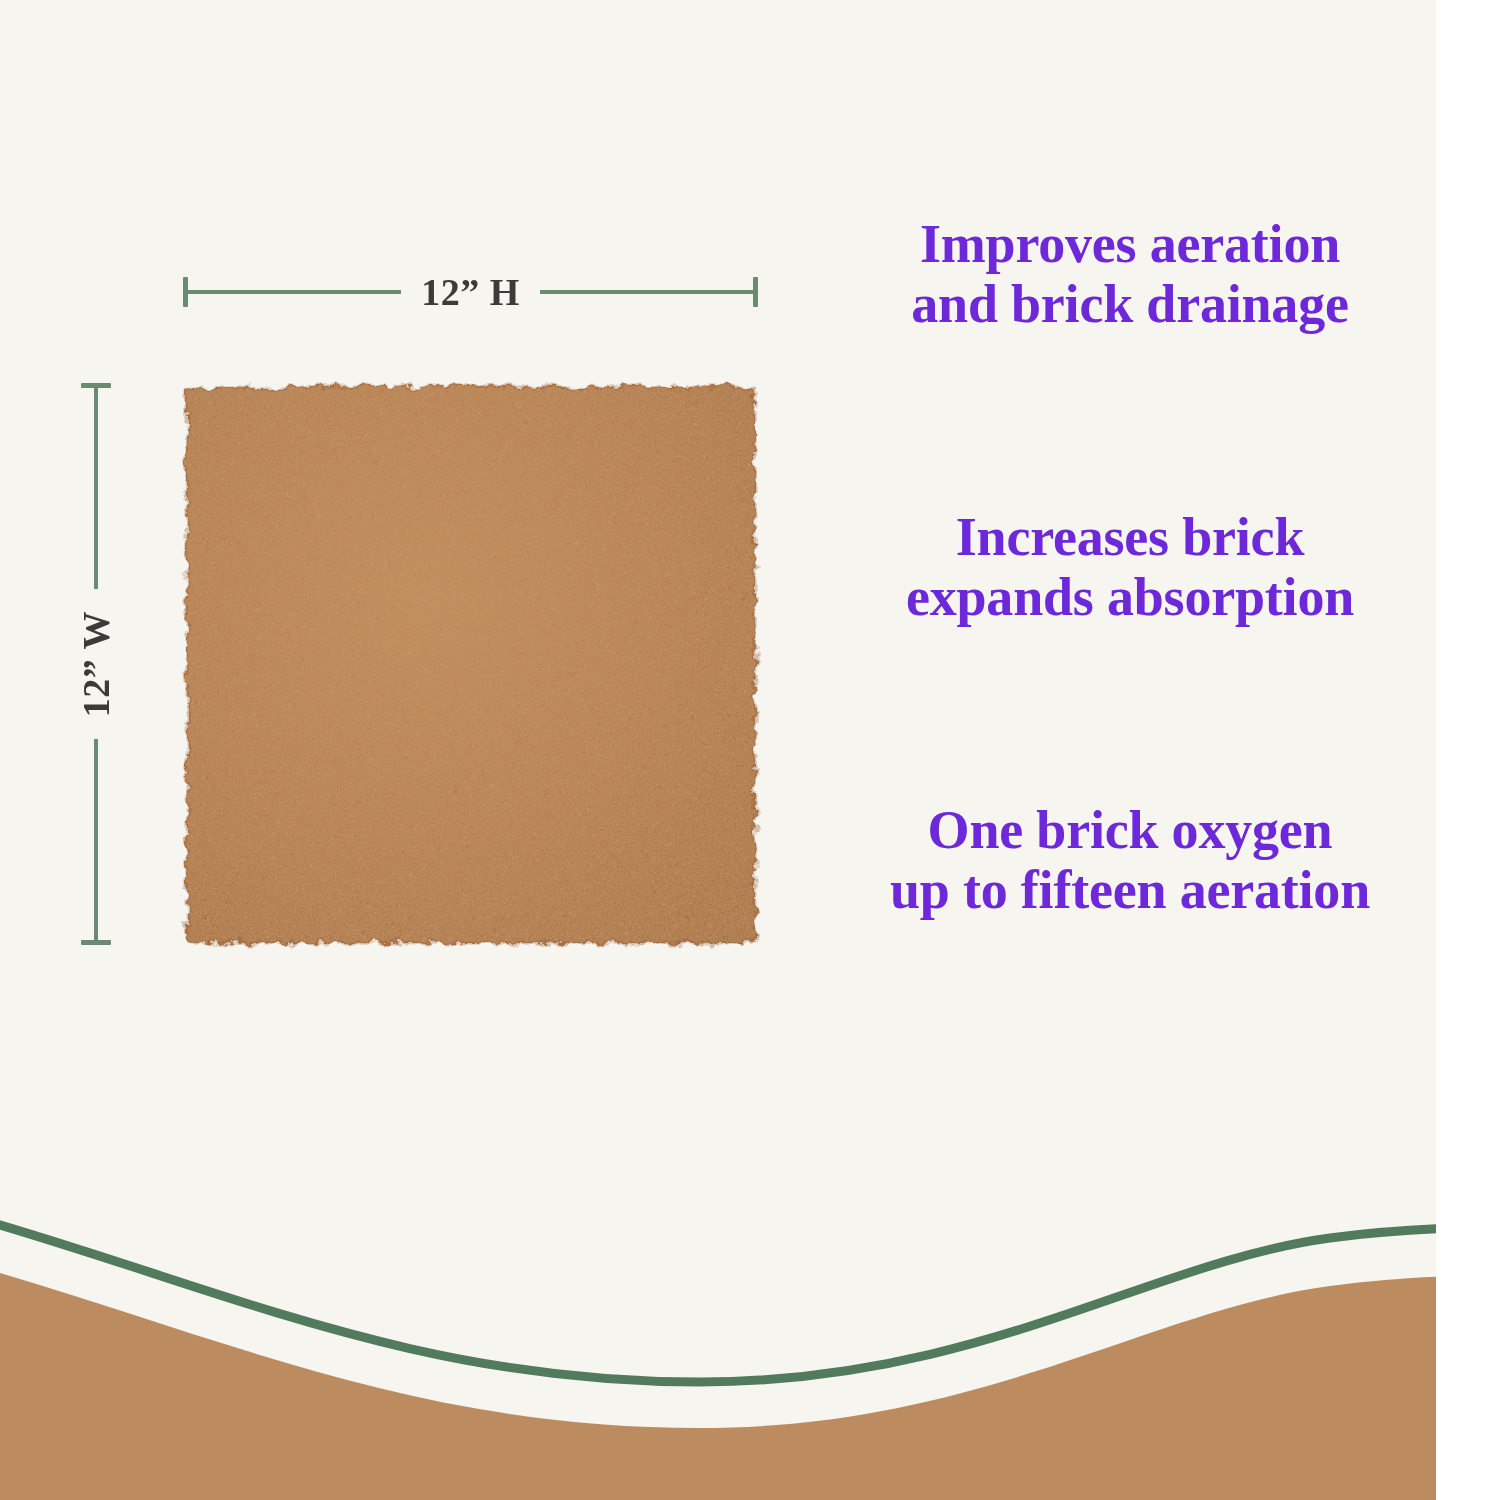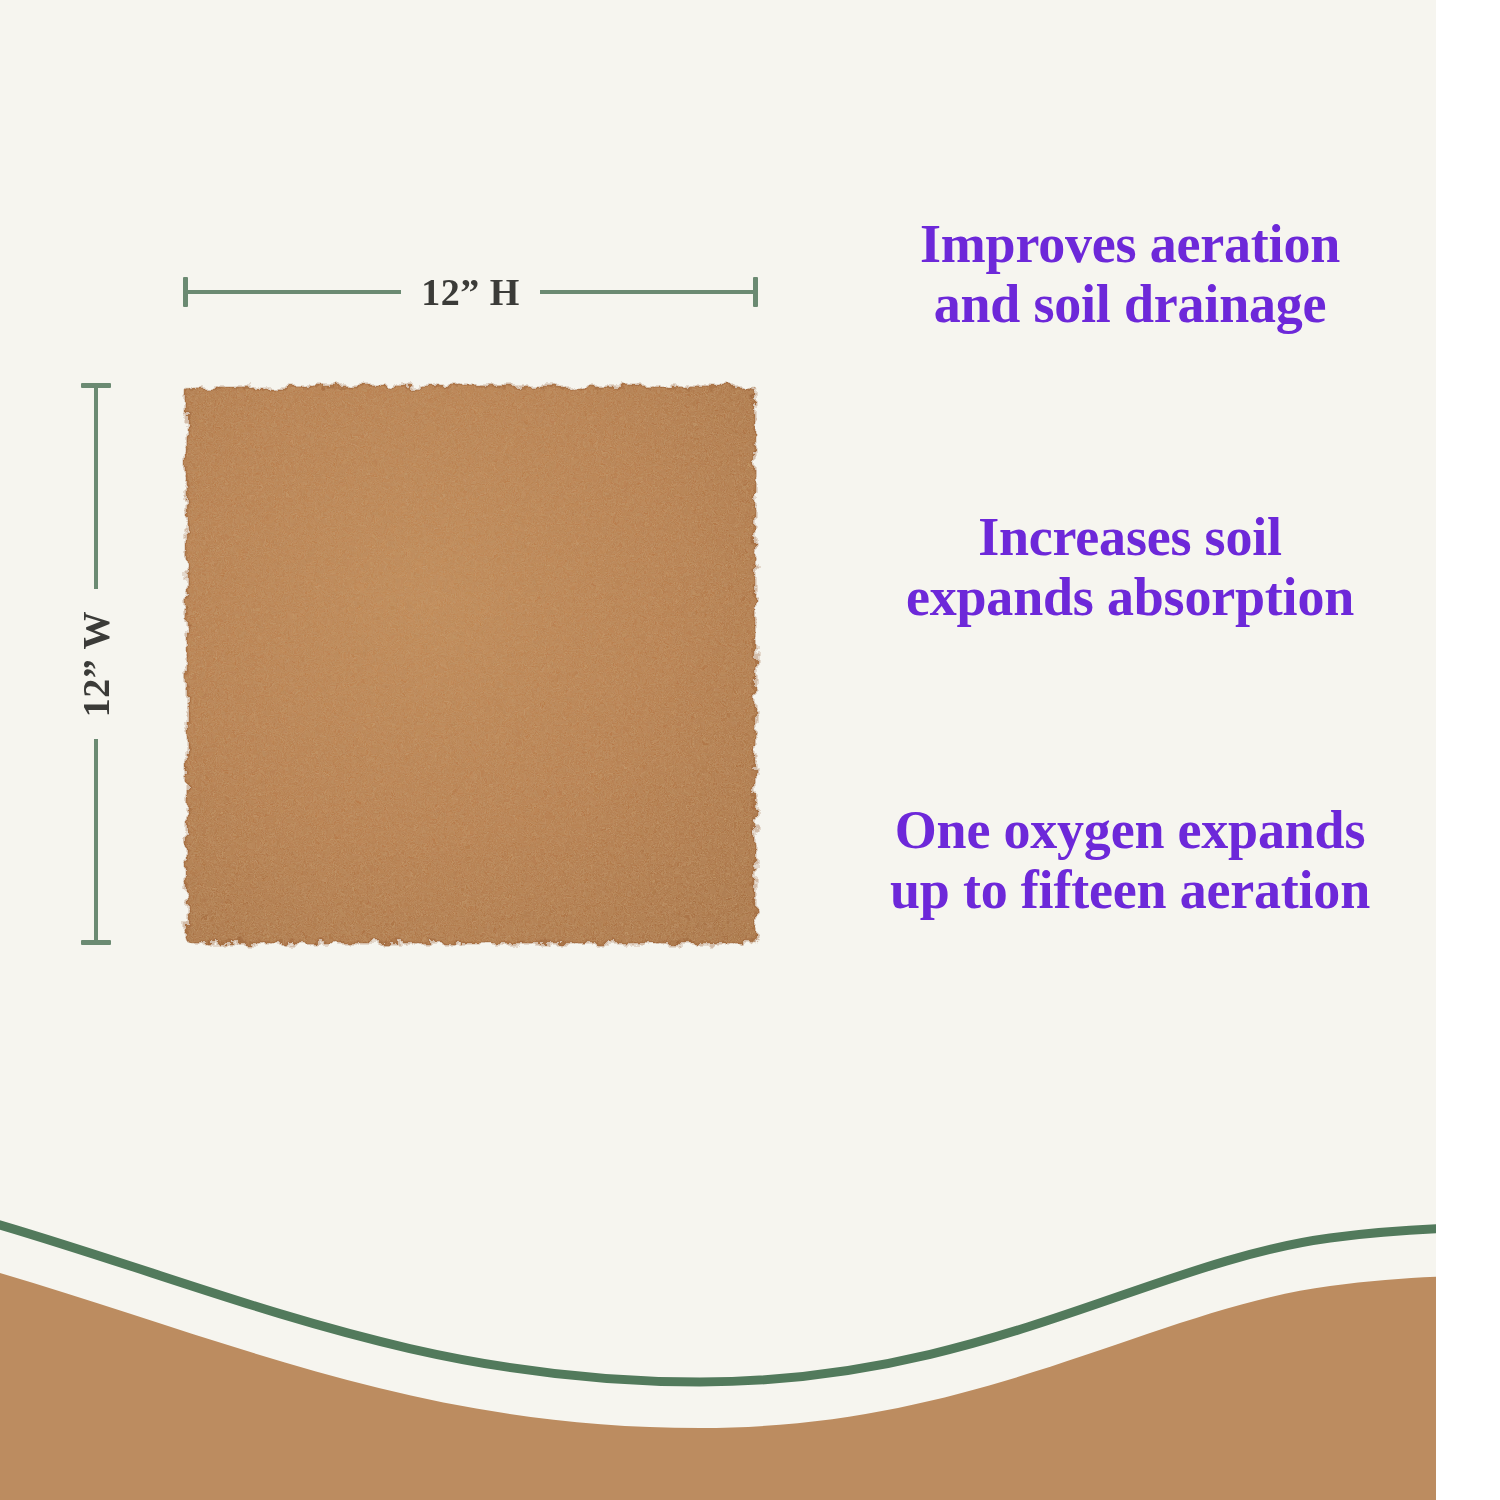--- a/index.html
+++ b/index.html
@@ -183,30 +183,30 @@
     <span class="rule"></span>
     <span class="dim-label">12” W</span>
     <span class="rule"></span>
     <span class="cap"></span>
   </div>
 
   <div class="benefits">
 
     <div class="benefit benefit-1">
       <span class="benefit-line">Improves aeration</span>
-      <span class="benefit-line">and soil drainage</span>
+      <span class="benefit-line">and brick drainage</span>
     </div>
 
     <div class="benefit benefit-2">
-      <span class="benefit-line">Increases soil</span>
+      <span class="benefit-line">Increases brick</span>
       <span class="benefit-line">expands absorption</span>
     </div>
 
     <div class="benefit benefit-3">
-      <span class="benefit-line">One oxygen expands</span>
+      <span class="benefit-line">One brick oxygen</span>
       <span class="benefit-line">up to fifteen aeration</span>
     </div>
 
   </div>
 
   <div class="wave-layer">
     <svg viewBox="0 0 1500 330" preserveAspectRatio="none" xmlns="http://www.w3.org/2000/svg">
 
       <path d="M -10 52 C 230 122, 420 212, 700 212 C 980 212, 1150 92, 1330 68 C 1400 59, 1460 57, 1510 58" fill="none" stroke="#527a5c" stroke-width="9" stroke-linecap="round"></path>
 

